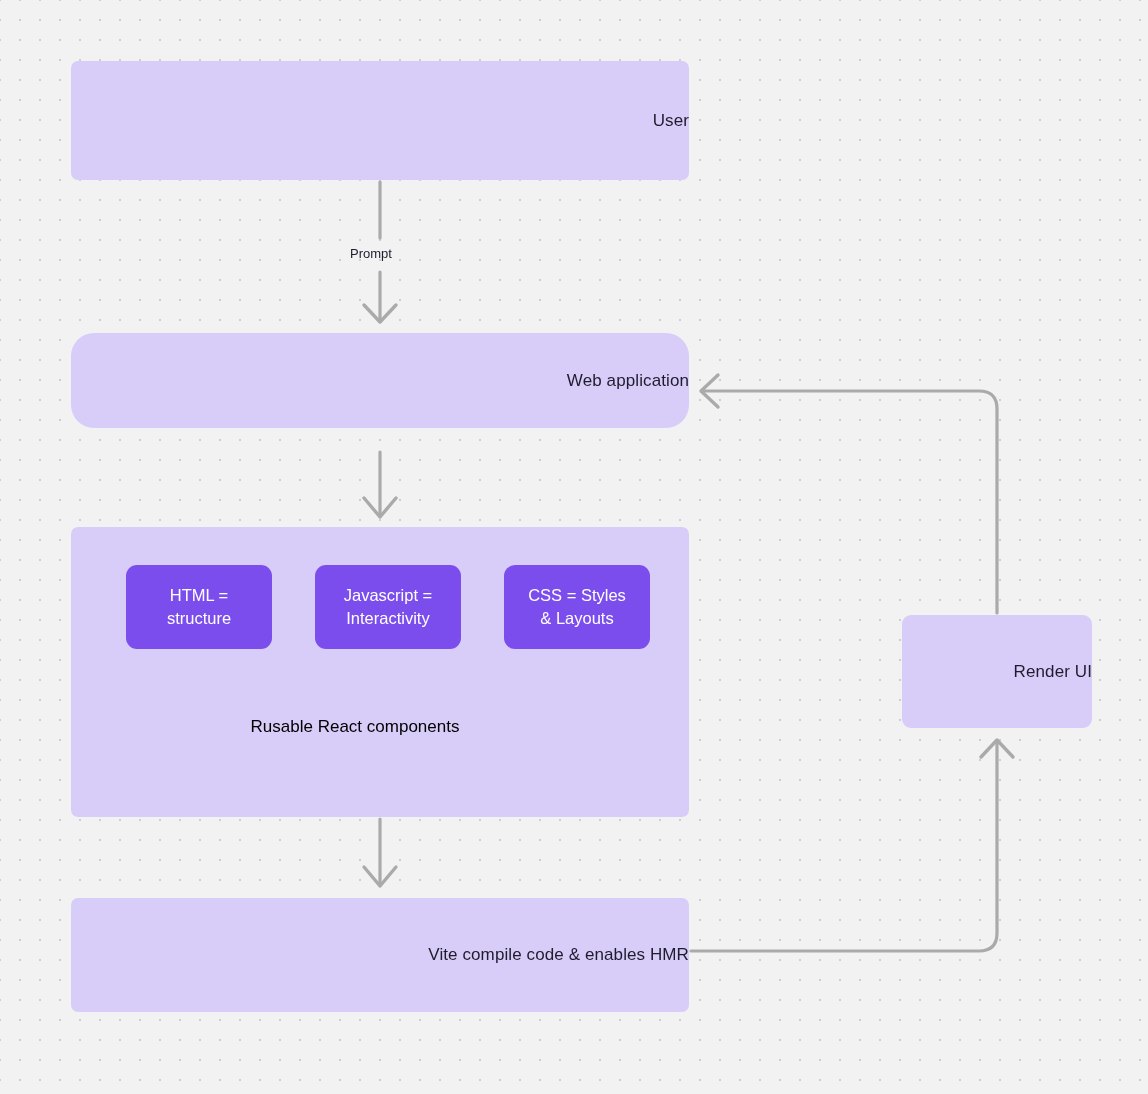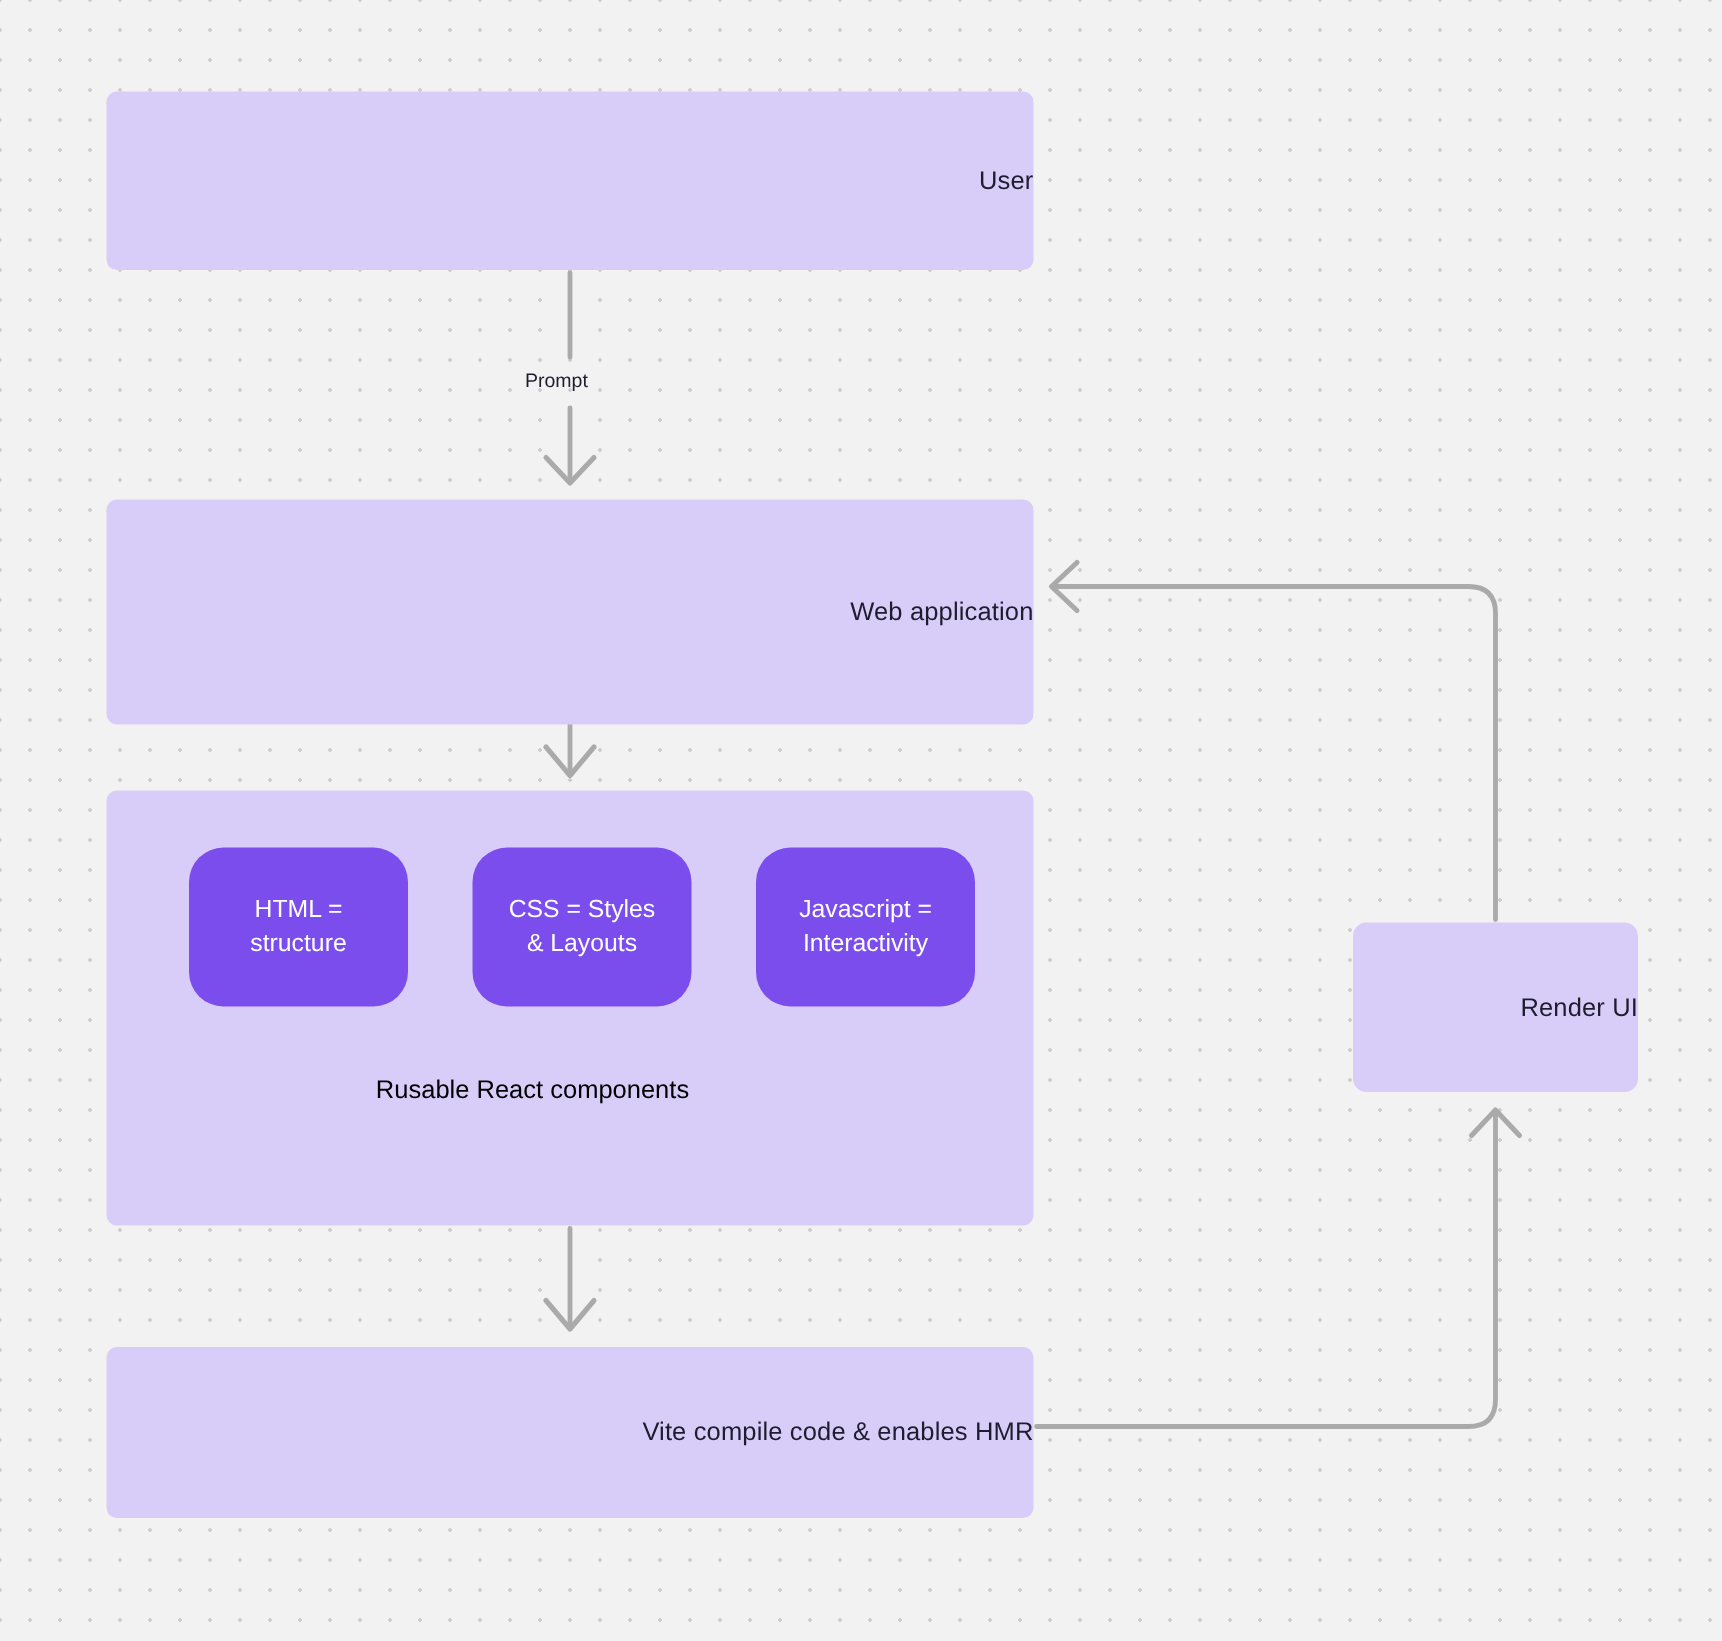--- a/index.html
+++ b/index.html
@@ -61,21 +61,22 @@
     left: 71px;
     top: 61px;
     width: 618px;
     height: 119px;
   }
 
   #node-webapp {
     left: 71px;
     top: 333px;
     width: 618px;
-    height: 150px;
+    height: 95px;
+    border-radius: 23px;
   }
 
   #node-components {
     left: 71px;
     top: 527px;
     width: 618px;
     height: 290px;
     display: block;
   }
 
@@ -100,23 +101,23 @@
     left: 0;
     top: 38px;
     width: 618px;
     display: flex;
     justify-content: center;
     gap: 27px;
   }
 
   .chip {
     width: 146px;
-    height: 106px;
+    height: 84px;
     background: #7c4ded;
-    border-radius: 23px;
+    border-radius: 11px;
     display: flex;
     align-items: center;
     justify-content: center;
     text-align: center;
     box-sizing: border-box;
     margin-left: 16px;
   }
 
   .chip-label {
     color: #ffffff;
@@ -194,27 +195,27 @@
     <span class="node-label">Web application</span>
   </div>
 
   <div class="node node-lilac" id="node-components">
     <div class="chip-row">
       <div class="chip">
         <span class="chip-label">HTML =
 structure</span>
       </div>
       <div class="chip">
+        <span class="chip-label">Javascript =
+Interactivity</span>
+      </div>
+      <div class="chip">
         <span class="chip-label">CSS = Styles
 &amp; Layouts</span>
       </div>
-      <div class="chip">
-        <span class="chip-label">Javascript =
-Interactivity</span>
-      </div>
     </div>
     <div class="group-caption">Rusable React components</div>
   </div>
 
   <div class="node node-lilac" id="node-render">
     <span class="node-label">Render UI</span>
   </div>
 
   <div class="node node-lilac" id="node-vite">
     <span class="node-label">Vite compile code &amp; enables HMR</span>

